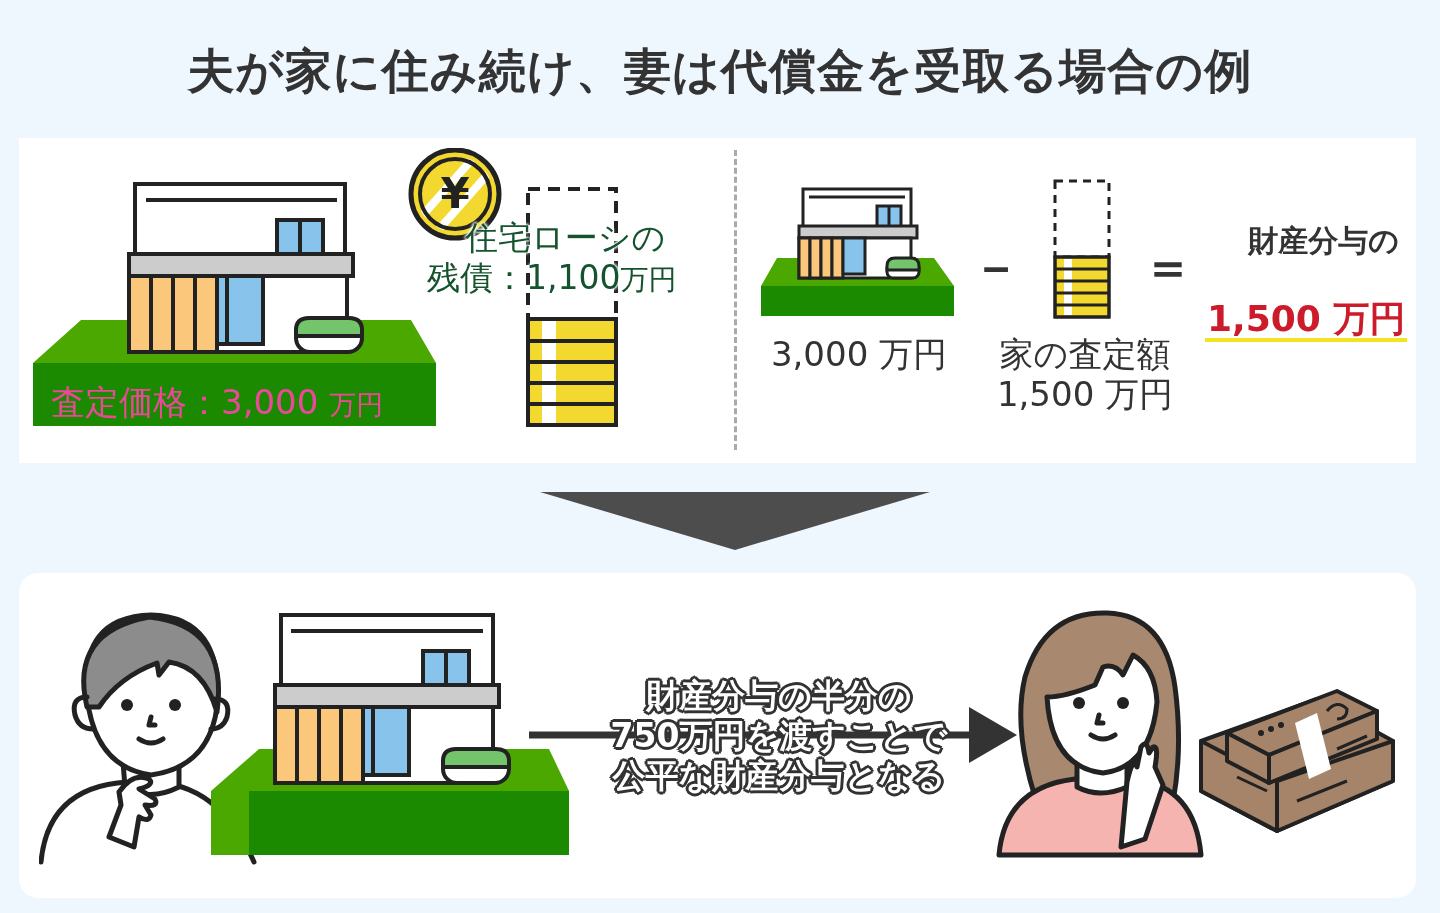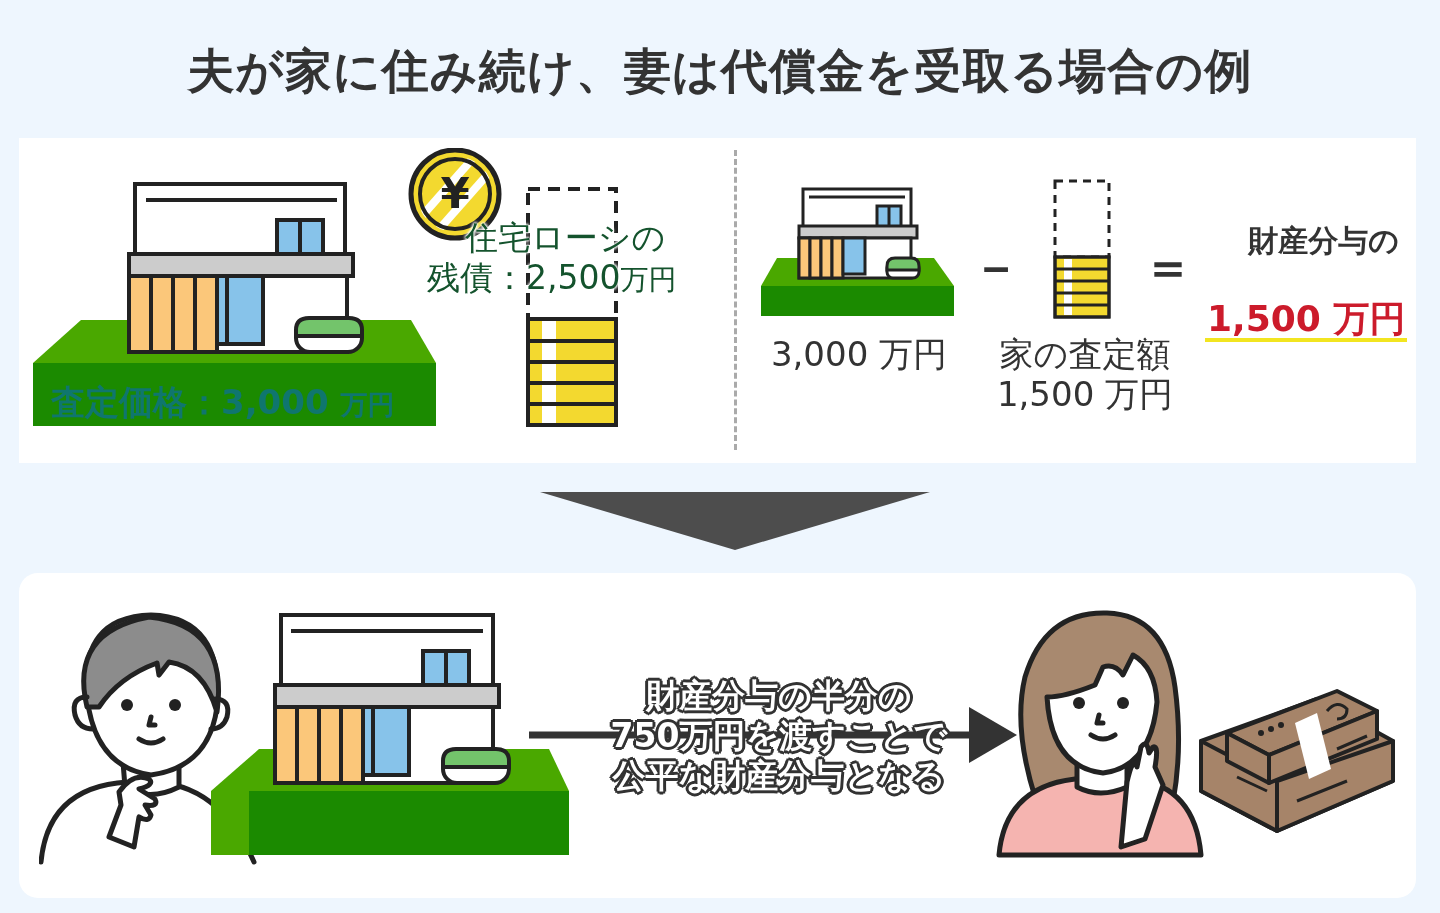--- a/index.html
+++ b/index.html
@@ -16,21 +16,21 @@
   }
   .panel { position:absolute; background:#ffffff; }
   #panel-top { left:19px; top:138px; width:1397px; height:325px; }
   #panel-bottom { left:19px; top:573px; width:1397px; height:325px;border-radius:19px; }
   .abs { position:absolute; }
   .divider {
     position:absolute; left:715px; top:12px; width:0; height:300px;
     border-left:3px dashed #aaa;
   }
   .lbl-green {
-    position:absolute; color:#0f766e; font-weight:bold; font-size:34px; white-space:nowrap;
+    position:absolute; color:#ec4899; font-weight:normal; font-size:34px; white-space:nowrap;
   }
   .lbl-green .unit { font-size:27px; }
   .loan-text {
     position:absolute; font-size:33px; line-height:40px; color:#14532d; white-space:nowrap;
     text-shadow:0 0 3px #fff,0 0 3px #fff,0 0 3px #fff,0 0 4px #fff;
   }
   .loan-text .unit { font-size:28px; }
   .op { position:absolute; font-size:50px; font-weight:bold; color:#333; }
   .cap { position:absolute; font-size:34px; line-height:40px; color:#333; text-align:center; white-space:nowrap; }
   .result-lbl { position:absolute; font-size:30px; line-height:34px; text-align:right; color:#333; white-space:nowrap; font-weight:bold; }
@@ -103,21 +103,21 @@
     <g stroke="#222" stroke-width="4">
       <line x1="5" y1="155" x2="93" y2="155"></line>
       <line x1="5" y1="176" x2="93" y2="176"></line>
       <line x1="5" y1="197" x2="93" y2="197"></line>
       <line x1="5" y1="218" x2="93" y2="218"></line>
       <rect x="5" y="133" width="88" height="106" fill="none"></rect>
     </g>
   </svg>
   <div class="loan-text" style="left:408px;top:80px">
     <div style="padding-left:38px">住宅ローシの</div>
-    <div><span>残債：2,500</span><span class="unit">万円</span></div>
+    <div><span>残債：1,100</span><span class="unit">万円</span></div>
   </div>
 
   <div class="divider"></div>
 
   <svg class="abs" style="left:740px;top:48px" width="200" height="132" viewBox="0 0 200 132">
     <polygon points="18,72 175,72 195,100 195,130 2,130 2,100" fill="#4aa800"></polygon>
     <rect x="2" y="100" width="193" height="30" fill="#1b8a00"></rect>
     <g stroke="#222" stroke-width="3" fill="#fff">
       <rect x="44" y="3" width="108" height="40"></rect>
       <line x1="50" y1="11" x2="146" y2="11"></line>

